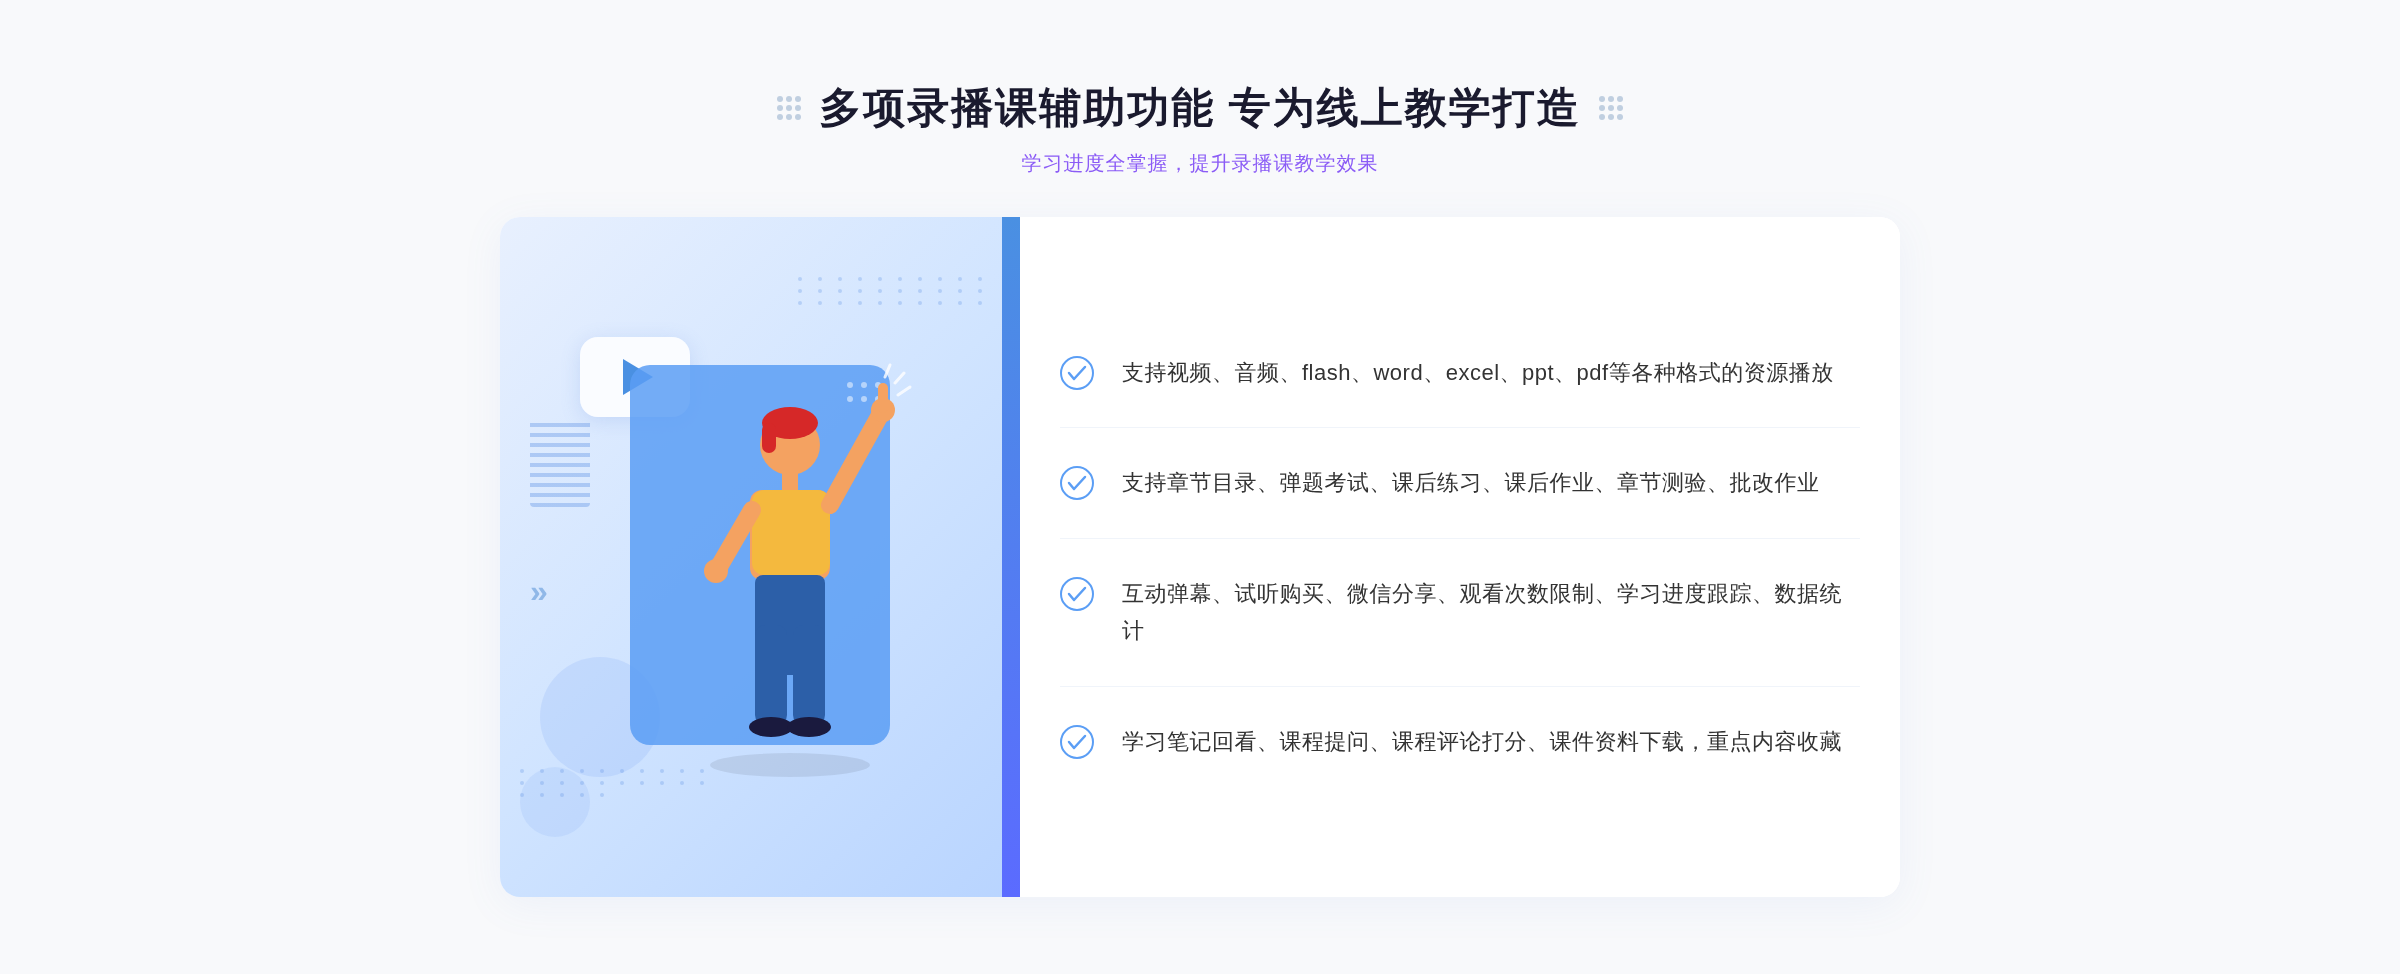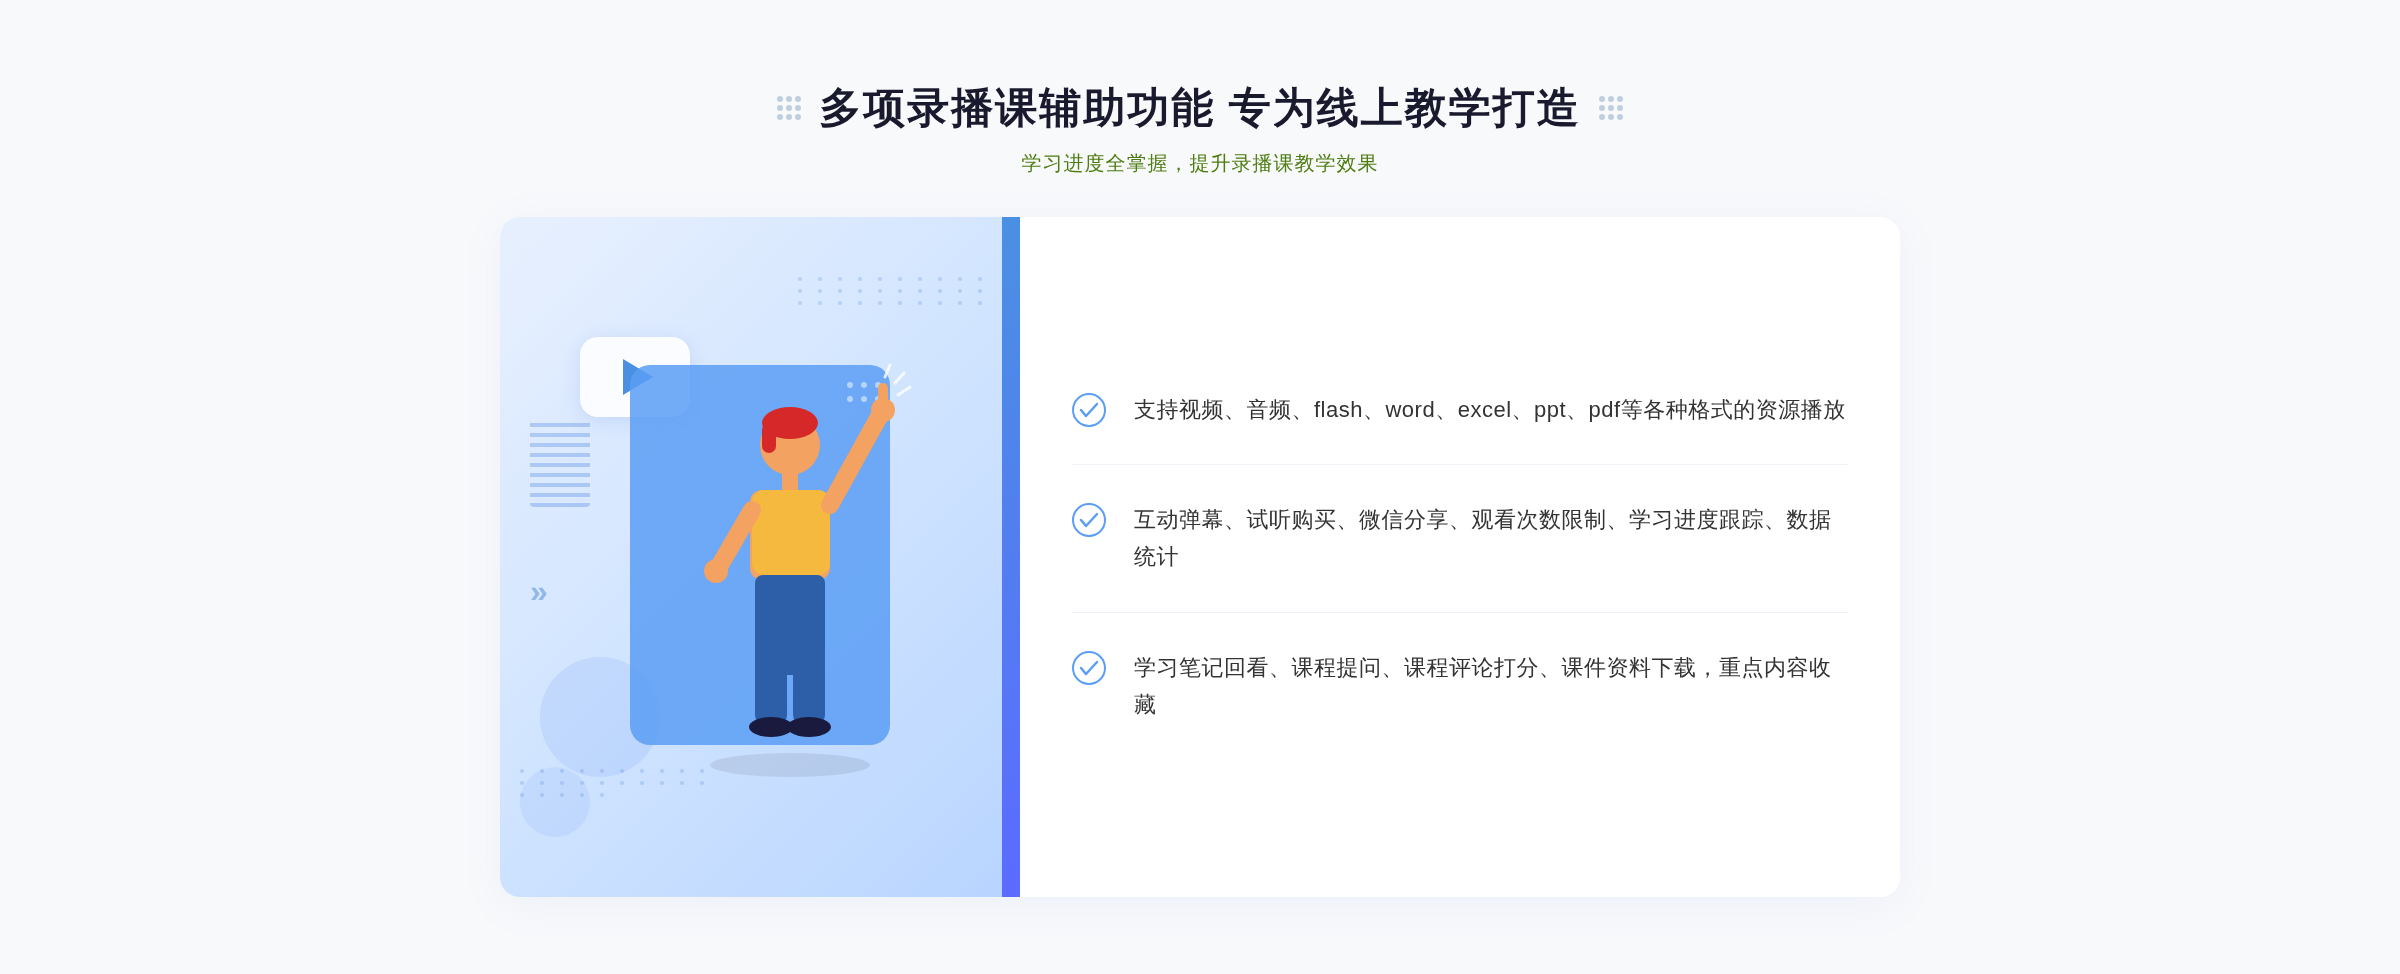--- a/index.html
+++ b/index.html
@@ -47,21 +47,21 @@
       display: block;
     }
     .header-title {
       font-size: 42px;
       font-weight: 700;
       color: #1a1a2e;
       letter-spacing: 2px;
     }
     .header-subtitle {
       font-size: 20px;
-      color: #4d7c0f;
+      color: #8b5cf6;
       margin-top: 4px;
       letter-spacing: 1px;
     }
     .main-content {
       display: flex;
       align-items: stretch;
       width: 1400px;
       max-width: 100%;
       background: #fff;
       border-radius: 20px;
@@ -176,21 +176,21 @@
       position: relative;
       z-index: 5;
       margin-top: 60px;
     }
     .figure svg {
       width: 340px;
       height: 500px;
     }
     .right-panel {
       flex: 1;
-      padding: 60px 52px;
+      padding: 60px 40px;
       display: flex;
       flex-direction: column;
       justify-content: center;
       gap: 0;
       background: #fff;
     }
     .feature-item {
       display: flex;
       align-items: flex-start;
       padding: 36px 0;
@@ -393,36 +393,45 @@
       <div class="feature-item">
         <div class="check-icon">
           <svg viewBox="0 0 34 34" xmlns="http://www.w3.org/2000/svg">
             <circle cx="17" cy="17" r="16" fill="none" stroke="#5b9ef5" stroke-width="2"></circle>
             <polyline points="9,17 14,23 25,11" fill="none" stroke="#5b9ef5" stroke-width="2.5" stroke-linecap="round" stroke-linejoin="round"></polyline>
           </svg>
         </div>
         <span class="feature-text">支持视频、音频、flash、word、excel、ppt、pdf等各种格式的资源播放</span>
       </div>
 
-
       <div class="feature-item">
         <div class="check-icon">
           <svg viewBox="0 0 34 34" xmlns="http://www.w3.org/2000/svg">
             <circle cx="17" cy="17" r="16" fill="none" stroke="#5b9ef5" stroke-width="2"></circle>
             <polyline points="9,17 14,23 25,11" fill="none" stroke="#5b9ef5" stroke-width="2.5" stroke-linecap="round" stroke-linejoin="round"></polyline>
           </svg>
         </div>
-        <span class="feature-text">互动弹幕、试听购买、微信分享、观看次数限制、学习进度跟踪、数据统计</span>
+        <span class="feature-text">支持章节目录、弹题考试、课后练习、课后作业、章节测验、批改作业</span>
       </div>
 
       <div class="feature-item">
         <div class="check-icon">
           <svg viewBox="0 0 34 34" xmlns="http://www.w3.org/2000/svg">
             <circle cx="17" cy="17" r="16" fill="none" stroke="#5b9ef5" stroke-width="2"></circle>
             <polyline points="9,17 14,23 25,11" fill="none" stroke="#5b9ef5" stroke-width="2.5" stroke-linecap="round" stroke-linejoin="round"></polyline>
           </svg>
         </div>
+        <span class="feature-text">互动弹幕、试听购买、微信分享、观看次数限制、学习进度跟踪、数据统计</span>
+      </div>
+
+      <div class="feature-item">
+        <div class="check-icon">
+          <svg viewBox="0 0 34 34" xmlns="http://www.w3.org/2000/svg">
+            <circle cx="17" cy="17" r="16" fill="none" stroke="#5b9ef5" stroke-width="2"></circle>
+            <polyline points="9,17 14,23 25,11" fill="none" stroke="#5b9ef5" stroke-width="2.5" stroke-linecap="round" stroke-linejoin="round"></polyline>
+          </svg>
+        </div>
         <span class="feature-text">学习笔记回看、课程提问、课程评论打分、课件资料下载，重点内容收藏</span>
       </div>
 
     </div>
   </div>
 </div>
 
 </body></html>

